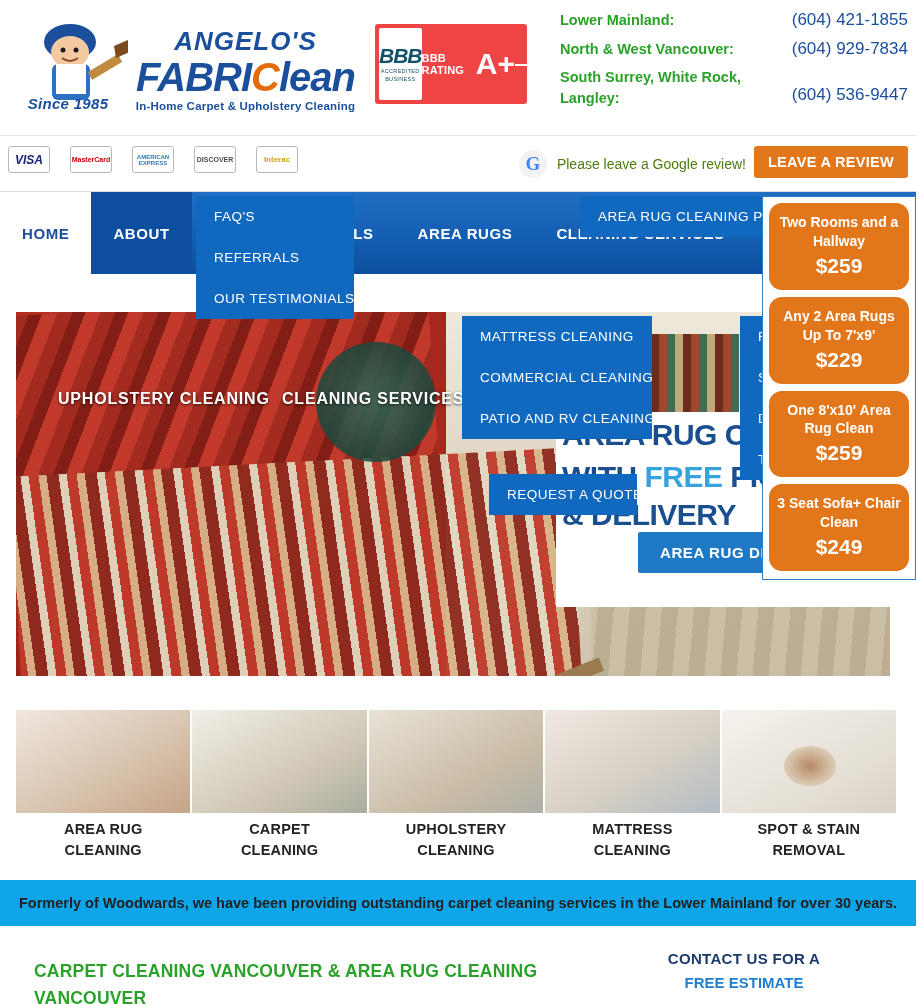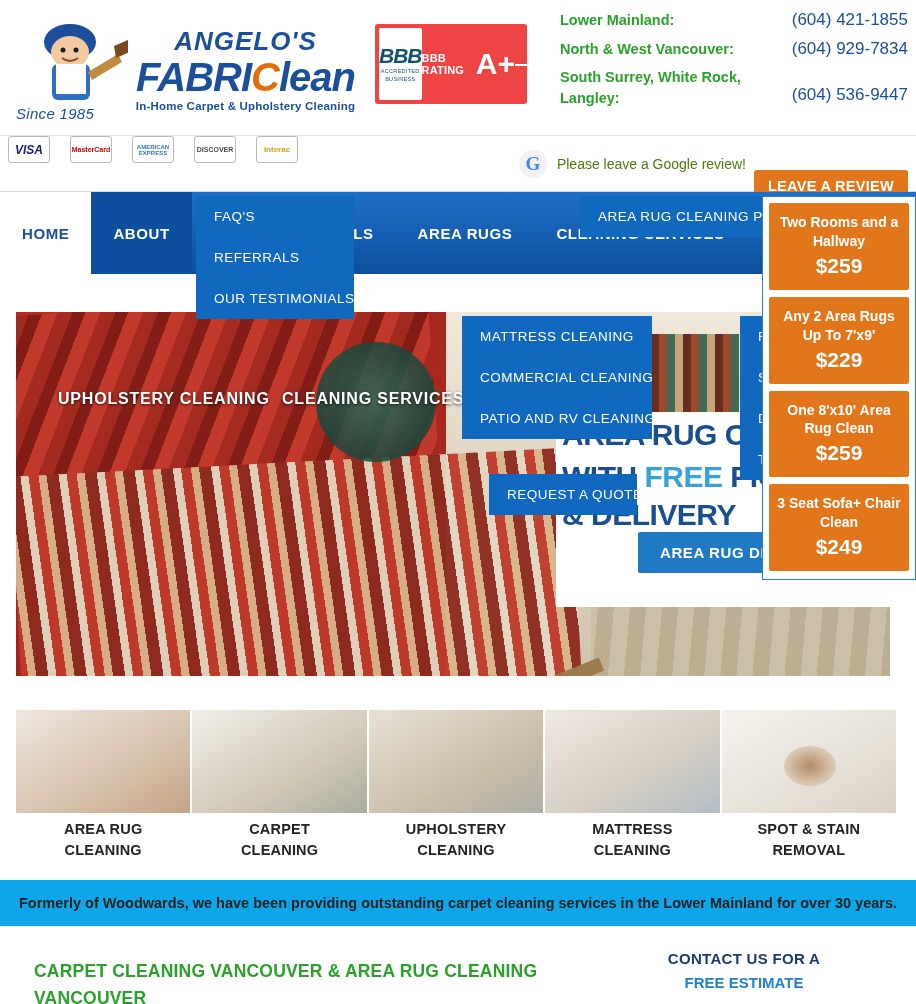--- a/index.html
+++ b/index.html
@@ -22,23 +22,23 @@
   .logo-wrap {
     position: absolute;
     left: 10px; top: 8px;
     width: 350px; height: 120px;
   }
   .mascot {
     position: absolute; left: 8px; top: 4px;
     width: 110px; height: 112px;
   }
   .since-badge {
-    position: absolute; left: 6px; bottom: 6px;
-    width: 104px; 
-    font-size: 15px; font-weight: normal; font-style: italic;
+    position: absolute; left: 6px; bottom: 16px;
+    width: 104px; text-align: center;
+    font-size: 15px; font-weight: bold; font-style: italic;
     color: #1b4f9c;
     letter-spacing: .3px;
   }
   .logo-text {
     position: absolute; left: 118px; top: 18px;
     width: 235px;
   }
   .logo-angelos {
     font-size: 26px; font-weight: bold; font-style: italic;
     color: #1b4f9c; letter-spacing: 1px; text-align: center;
@@ -101,21 +101,21 @@
     font-size: 17px; font-weight: normal; color: #1b4f9c;
   }
   .phone-num.lower { padding-top: 18px; }
 
   
   .paybar {
     position: relative; height: 56px;
     background: #ffffff;
     border-bottom: 1px solid #dcdcdc;
   }
-  .cards { position: absolute; left: 8px; top: 0; display: flex; gap: 20px; }
+  .cards { position: absolute; left: 8px; top: 10px; display: flex; gap: 20px; }
   .card {
     width: 42px; height: 27px; border-radius: 3px;
     border: 1px solid #b9b9b9;
     display: flex; align-items: center; justify-content: center;
     font-size: 8px; font-weight: bold; color: #fff;
     overflow: hidden; text-align: center; line-height: 1;
   }
   .card.visa { background: #ffffff; color: #1a1f71; font-size: 12px; font-style: italic; }
   .card.mc { background: #ffffff; color: #cc0000; font-size: 7px; }
   .card.amex { background: #ffffff; color: #2e77bb; font-size: 6px; }
@@ -132,21 +132,21 @@
     display: flex; align-items: center; justify-content: center;
     color: #4285f4; font-size: 19px; font-weight: bold;
     font-family: "Liberation Serif", serif;
   }
   .g-text { font-size: 14px; color: #4d7c0f; }
   .review-btn {
     position: absolute; right: 8px; top: 10px;
     background: #e2761b; color: #fff;
     font-size: 14.5px; font-weight: bold;
     padding: 8px 14px; border: 0; border-radius: 3px;
-    letter-spacing: .3px; cursor: pointer; margin-top: 24px;
+    letter-spacing: .3px; cursor: pointer;
   }
 
   
   .nav {
     position: relative;
     height: 82px;
     background: linear-gradient(to bottom, #1f6fc4 0%, #1661b5 45%, #0d4f9e 100%);
   }
   .nav-left-white {
     position: absolute; left: 0; top: 0; width: 96px; height: 100%;
@@ -274,21 +274,21 @@
     border: 1px solid #2b7fc4;
     padding: 6px 6px 8px 6px;
     z-index: 40;
   }
   .offer {
     background: #e2761b;
     color: #ffffff;
     text-align: center;
     padding: 10px 6px 12px 6px;
     margin-bottom: 7px;
-    border-radius: 2px;
+    border-radius: 13px;
   }
   .offer:last-child { margin-bottom: 0; }
   .offer-title { font-size: 14px; font-weight: bold; line-height: 1.35; }
   .offer-price { font-size: 21px; font-weight: bold; margin-top: 3px; }
 
   
   .tiles {
     position: absolute; left: 16px; top: 710px;
     width: 880px; height: 160px;
     display: flex; gap: 2px;

